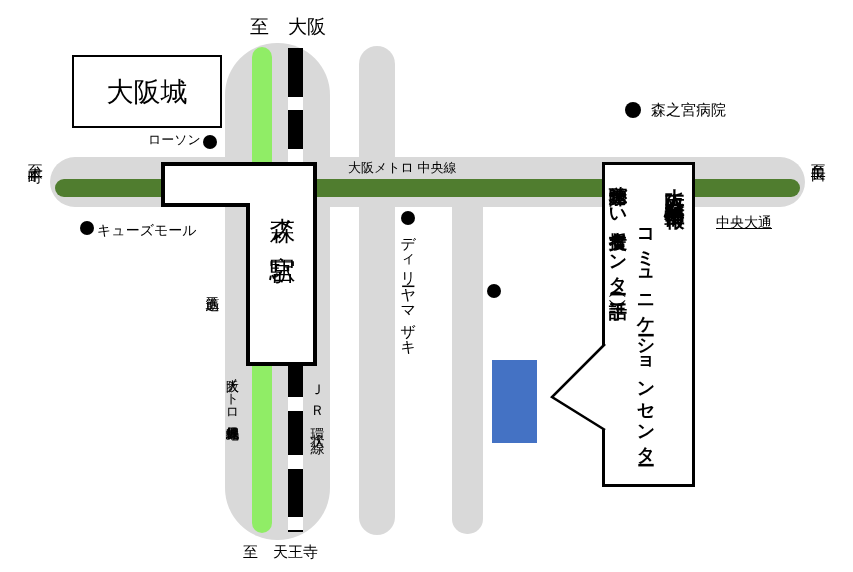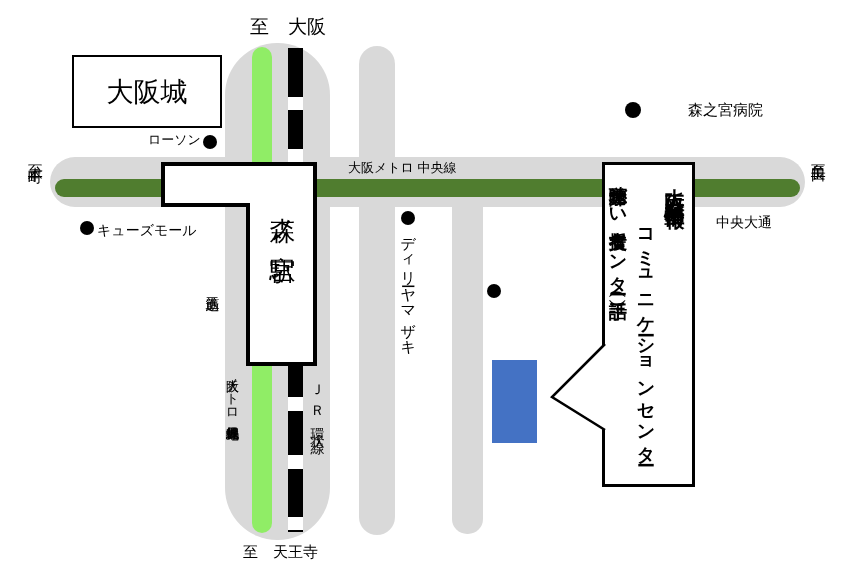--- a/index.html
+++ b/index.html
@@ -77,25 +77,25 @@
   <div class="dot z20" style="left:401px;top:211px;"></div>
   <div class="dot z20" style="left:625px;top:102px;width:16px;height:16px;"></div>
   <div class="dot z20" style="left:487px;top:284px;"></div>
 
   <div class="lbl z50" style="left:250px;top:16px;font-size:19px;">至　大阪</div>
   <div class="lbl z50" style="left:243px;top:543px;font-size:15px;">至　天王寺</div>
   <div class="lbl vtext z50" style="left:27px;top:152px;font-size:15px;letter-spacing:3px;">至本町</div>
   <div class="lbl vtext z50" style="left:810px;top:152px;font-size:15px;letter-spacing:2px;">至長田</div>
 
   <div class="lbl z50" style="left:348px;top:161px;font-size:13px;">大阪メトロ 中央線</div>
-  <div class="lbl z50" style="left:716px;top:214px;font-size:14px;">中央大通</div>
+  <div class="lbl z50" style="left:716px;top:214px;font-size:14px;text-decoration:underline;">中央大通</div>
   <div class="lbl vtext z50" style="left:205px;top:286px;font-size:14px;">玉造筋</div>
   <div class="lbl vtext z50" style="left:224px;top:369px;font-size:13px;">大阪メトロ 長堀鶴見緑地線</div>
   <div class="lbl vtext z50" style="left:310px;top:374px;font-size:14px;letter-spacing:7px;">ＪＲ環状線</div>
 
   <div class="lbl z50" style="left:148px;top:133px;font-size:13px;">ローソン</div>
   <div class="lbl z50" style="left:97px;top:220px;font-size:14px;line-height:21px;">
     <div>キューズモール</div>
   </div>
-  <div class="lbl z50" style="left:651px;top:101px;font-size:15px;margin-left:37px;">森之宮病院</div>
+  <div class="lbl z50" style="left:651px;top:101px;font-size:15px;">森之宮病院</div>
   <div class="lbl vtext z50" style="left:400px;top:227px;font-size:15px;">ディリーヤマザキ</div>
 
 </div>
 
 </body></html>

